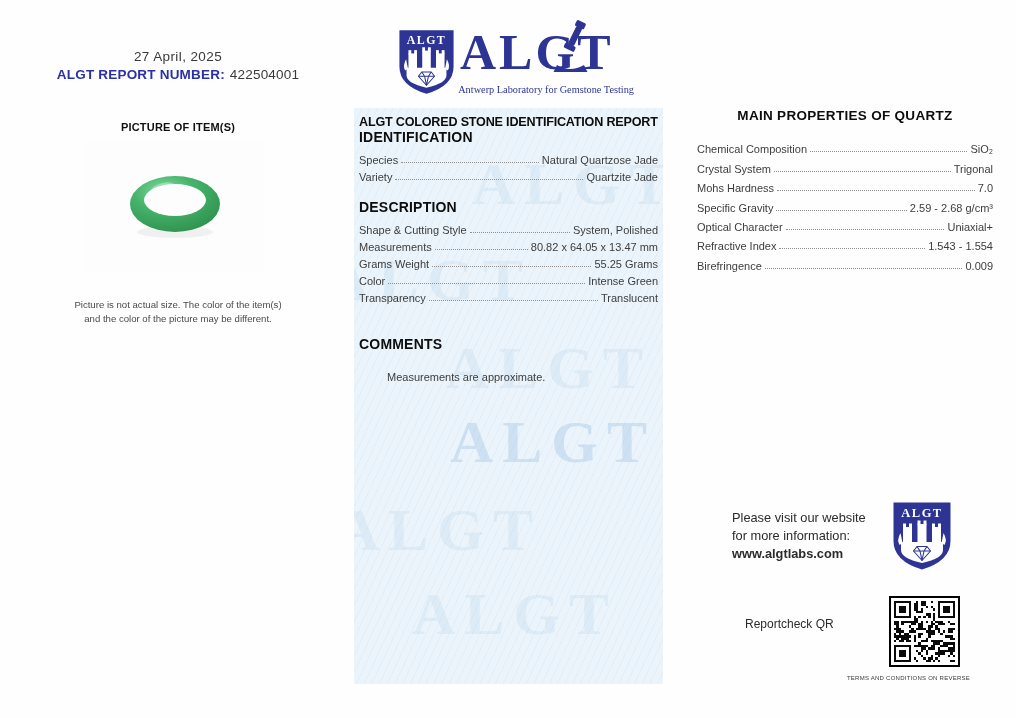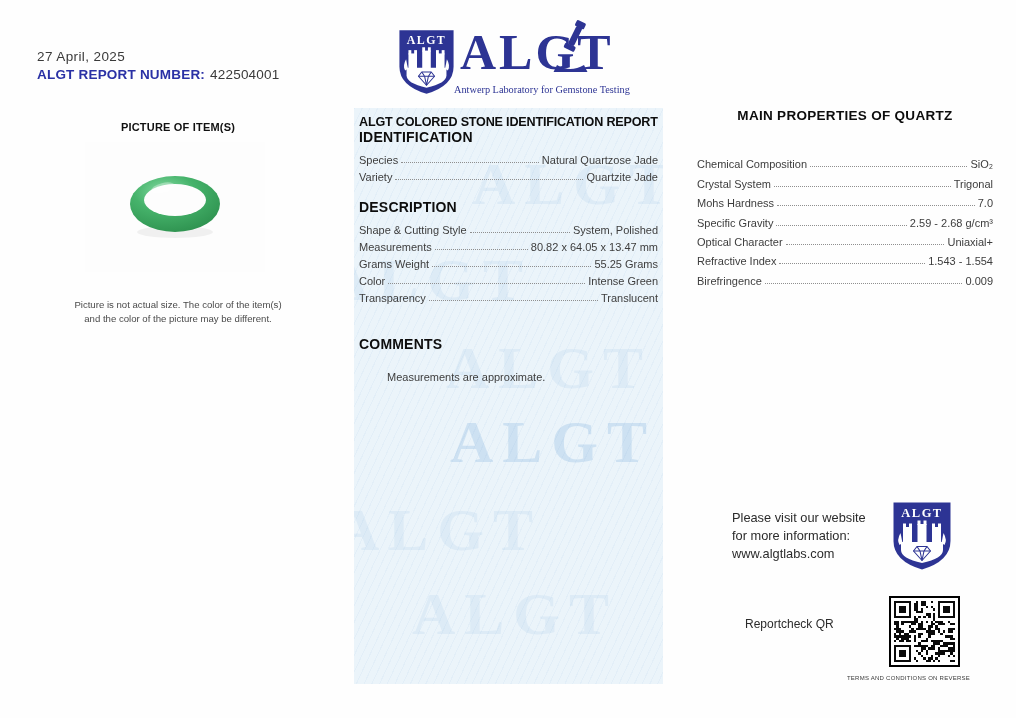--- a/index.html
+++ b/index.html
@@ -5,32 +5,32 @@
   :root{
     --navy:#2d3494; --panel:#ebf4fa; --jade:#3fae63; --labelblue:#2a31a5;
     --ink:#1c1c1c; --row:#3d3d3d; --dot:#8f8f8f;
   }
   *{margin:0;padding:0;box-sizing:border-box;}
   html,body{background:#ffffff;}
   body{font-family:"Liberation Sans", sans-serif; -webkit-font-smoothing:antialiased;}
   .page{position:relative;width:1016px;height:718px;background:#fefefe;overflow:hidden;}
 
   
-  .top-left{position:absolute;left:37px;top:49px;width:282px;}
+  .top-left{position:absolute;left:37px;top:49px;width:282px;text-align:center;}
   .date{font-size:13.5px;color:#3a3a3a;letter-spacing:.4px;}
   .report-line{margin-top:3px;font-size:13.5px;letter-spacing:.2px;white-space:nowrap;}
   .report-line .lab{color:var(--labelblue);font-weight:bold;}
   .report-line .num{color:#3a3a3a;margin-left:5px;}
 
   .logo{position:absolute;left:398px;top:26px;width:250px;height:74px;}
   .shield{position:absolute;left:0;top:2px;width:57px;height:68px;}
   .logo-big{position:absolute;left:62px;top:-4px;font-family:"Liberation Serif", serif;
     font-weight:bold;font-size:50px;color:var(--navy);letter-spacing:3px;line-height:1.2;}
   .logo-mic{position:absolute;left:150px;top:-8px;width:44px;height:58px;}
-  .logo-tag{position:absolute;left:56px;top:58px;width:180px;text-align:left;
+  .logo-tag{position:absolute;left:56px;top:58px;width:180px;text-align:right;
     font-family:"Liberation Serif", serif;font-size:10.3px;color:var(--navy);white-space:nowrap;}
 
   
   .pic-title{position:absolute;left:37px;top:121px;width:282px;text-align:center;
     font-size:11px;font-weight:bold;color:#111;letter-spacing:.2px;}
   .pic-box{position:absolute;left:85px;top:142px;width:180px;height:130px;background:#fdfdfd;}
   .pic-box svg{position:absolute;left:42px;top:32px;}
   .disclaimer{position:absolute;left:42px;top:298px;width:272px;text-align:center;
     font-size:9.6px;line-height:13.5px;color:#4a4a4a;}
 
@@ -51,25 +51,25 @@
   .row{display:flex;align-items:flex-end;height:17px;font-size:11px;color:var(--row);}
   .props .row{height:19.4px;}
   .row .rlabel{white-space:nowrap;}
   .row .leader{flex:1;margin:0 3px 3px 3px;border-bottom:1.4px dotted var(--dot);min-width:10px;}
   .row .rvalue{white-space:nowrap;}
   .comment-text{position:relative;margin-top:19px;font-size:11px;color:var(--row);padding-left:28px;}
 
   
   .props{position:absolute;left:697px;top:108px;width:296px;}
   .props-title{text-align:center;font-size:13.5px;font-weight:bold;color:#0d0d0d;letter-spacing:.3px;}
-  .props .rows{margin-top:28px;}
+  .props .rows{margin-top:13px;}
 
   
   .visit{position:absolute;left:732px;top:509px;font-size:12.8px;line-height:17.8px;color:#2b2b2b;}
-  .visit .url{cursor:pointer;}
+  .visit .url{cursor:pointer;font-weight:bold;}
   .shield-footer{position:absolute;left:892px;top:501px;width:60px;height:70px;}
   .reportcheck{position:absolute;left:745px;top:617px;font-size:12px;color:#2b2b2b;}
   .qr-frame{position:absolute;left:889px;top:596px;width:71px;height:71px;background:#fff;
     border:2px solid #000;padding:3px;}
   .terms{position:absolute;left:760px;top:675px;width:210px;text-align:right;
     font-size:6px;color:#3a3a3a;letter-spacing:.25px;}
 </style>
 </head>
 <body>
 

